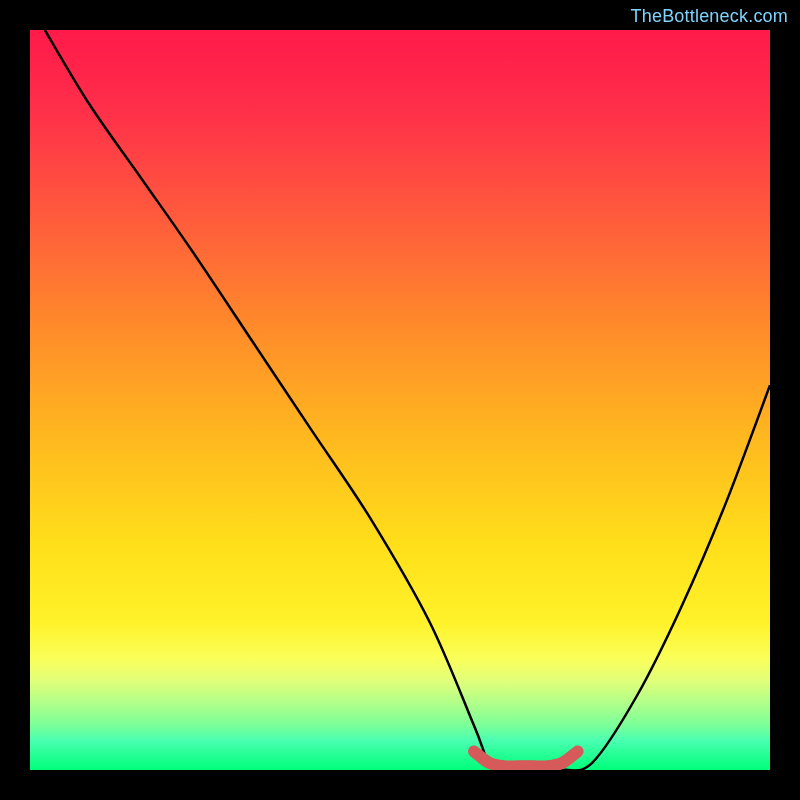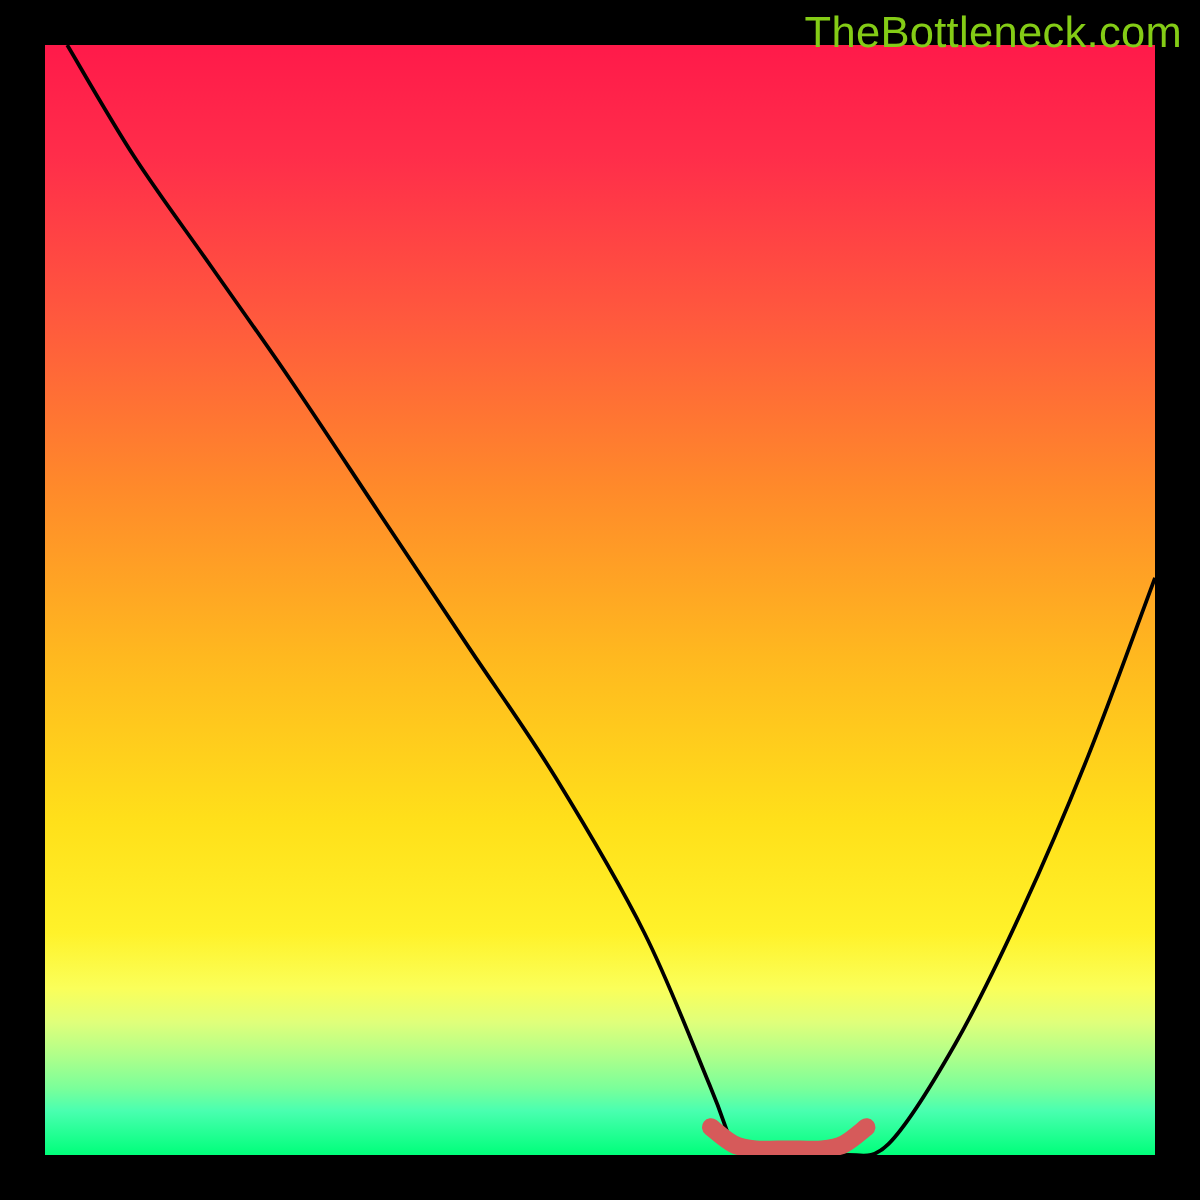--- a/index.html
+++ b/index.html
@@ -34,22 +34,22 @@
       #e0ff7a 88%,
       #b0ff8a 91%,
       #7aff9a 94%,
       #4affb0 96%,
       #00ff7a 100%);
   }
   .watermark {
     position: absolute;
     top: 6px;
     right: 12px;
-    color: #84cc16;
-    font-size: 29px;
+    color: #7dd3fc;
+    font-size: 18px;
     letter-spacing: 0.2px;
     z-index: 10;
     margin-left: 32px;
   }
   svg.curve {
     position: absolute;
     left: 0;
     top: 0;
     width: 740px;
     height: 740px;

